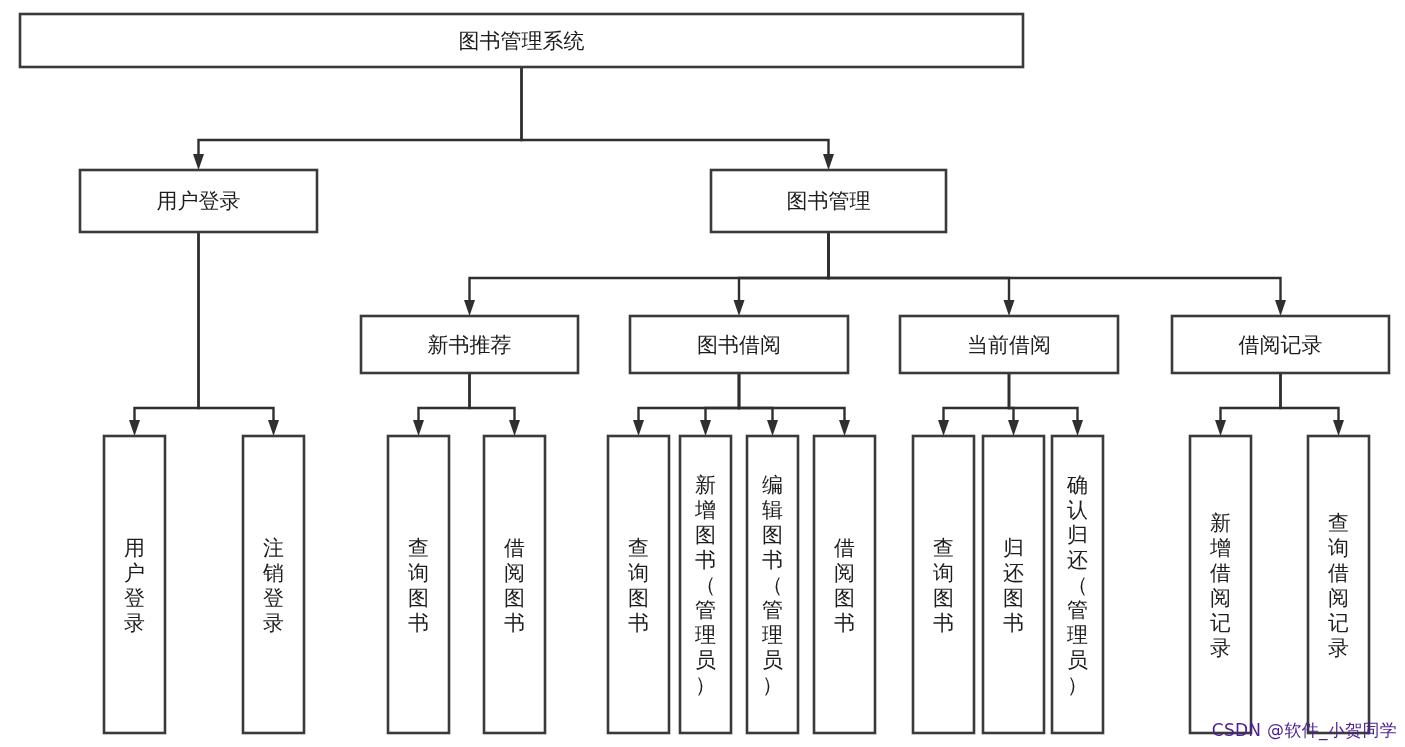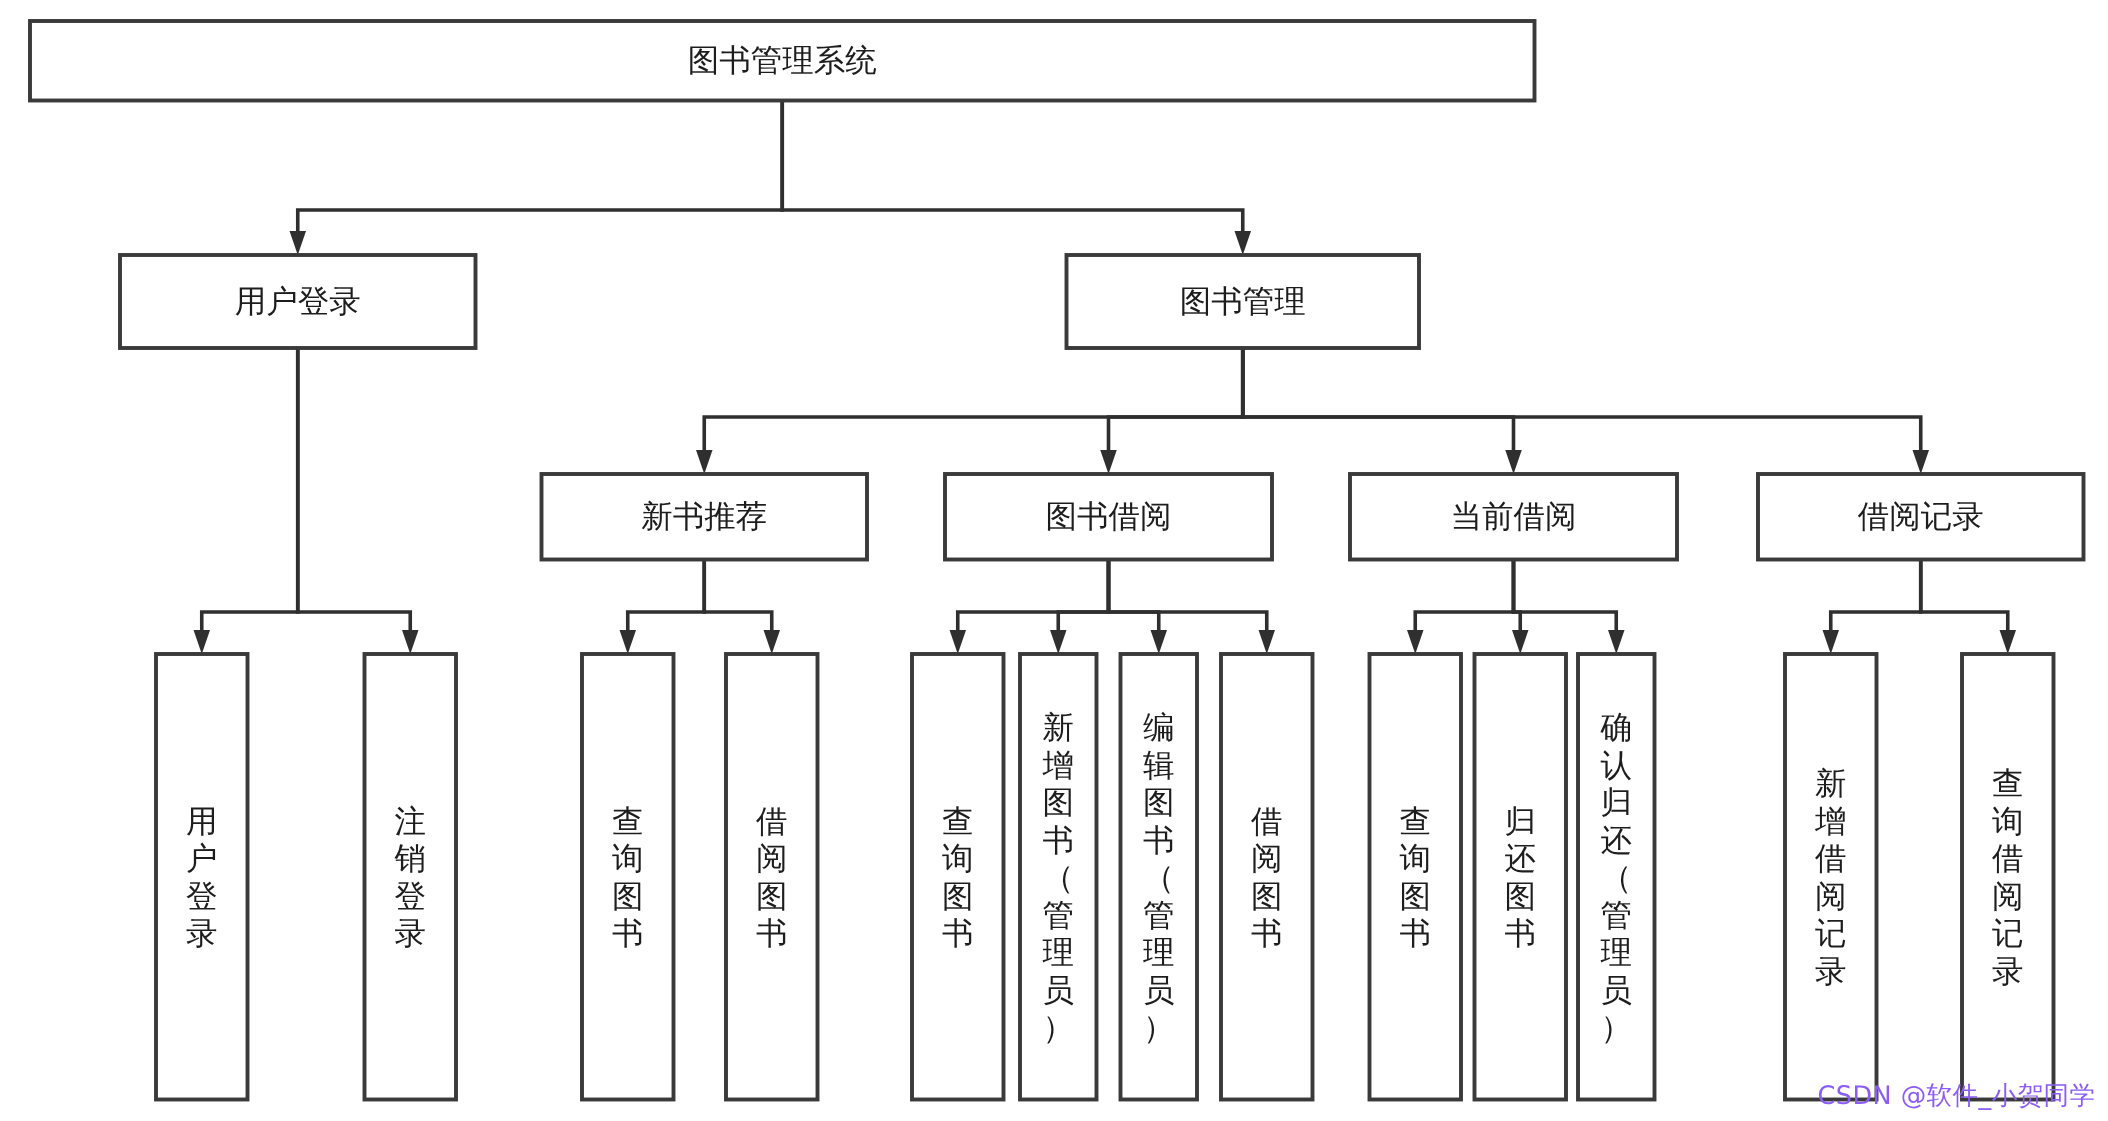--- a/index.html
+++ b/index.html
@@ -53,21 +53,21 @@
     font-family: "DejaVu Sans", "Liberation Sans", sans-serif;
     font-size: 21px;
     text-anchor: middle;
   }
   .watermark {
     position: absolute;
     right: 8px;
     bottom: 5px;
     font-family: "DejaVu Sans", "Liberation Sans", sans-serif;
     font-size: 17px;
-    color: #8b5cf6;
+    color: #4c1d95;
     white-space: nowrap;
     letter-spacing: 0.3px;
     pointer-events: none;
   }
 </style>
 </head>
 <body>
 
 <div id="diagram-root">
 

